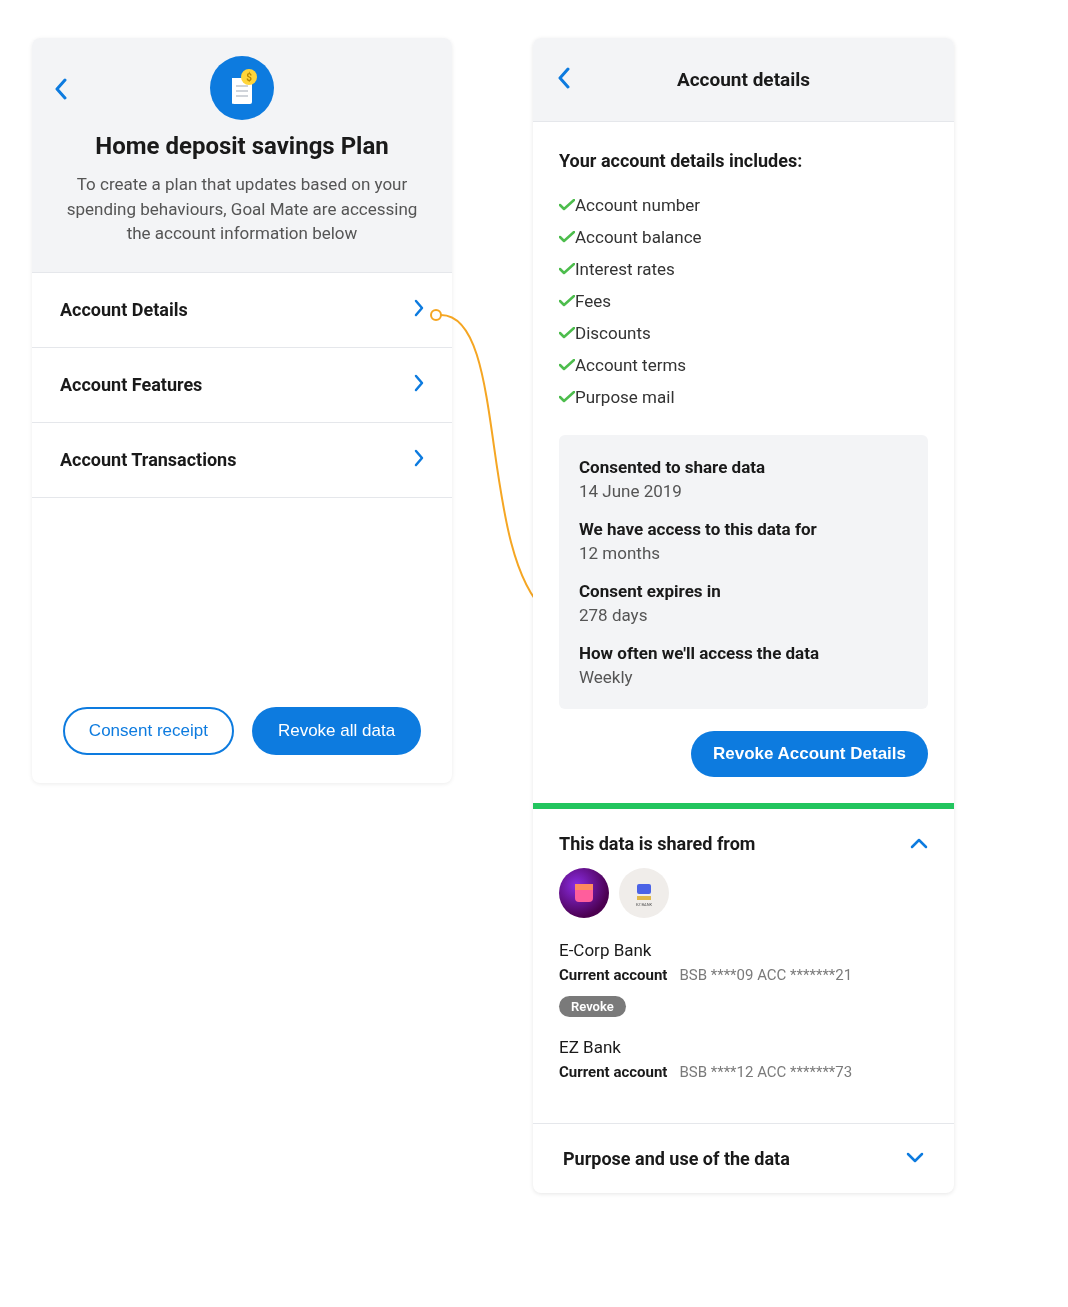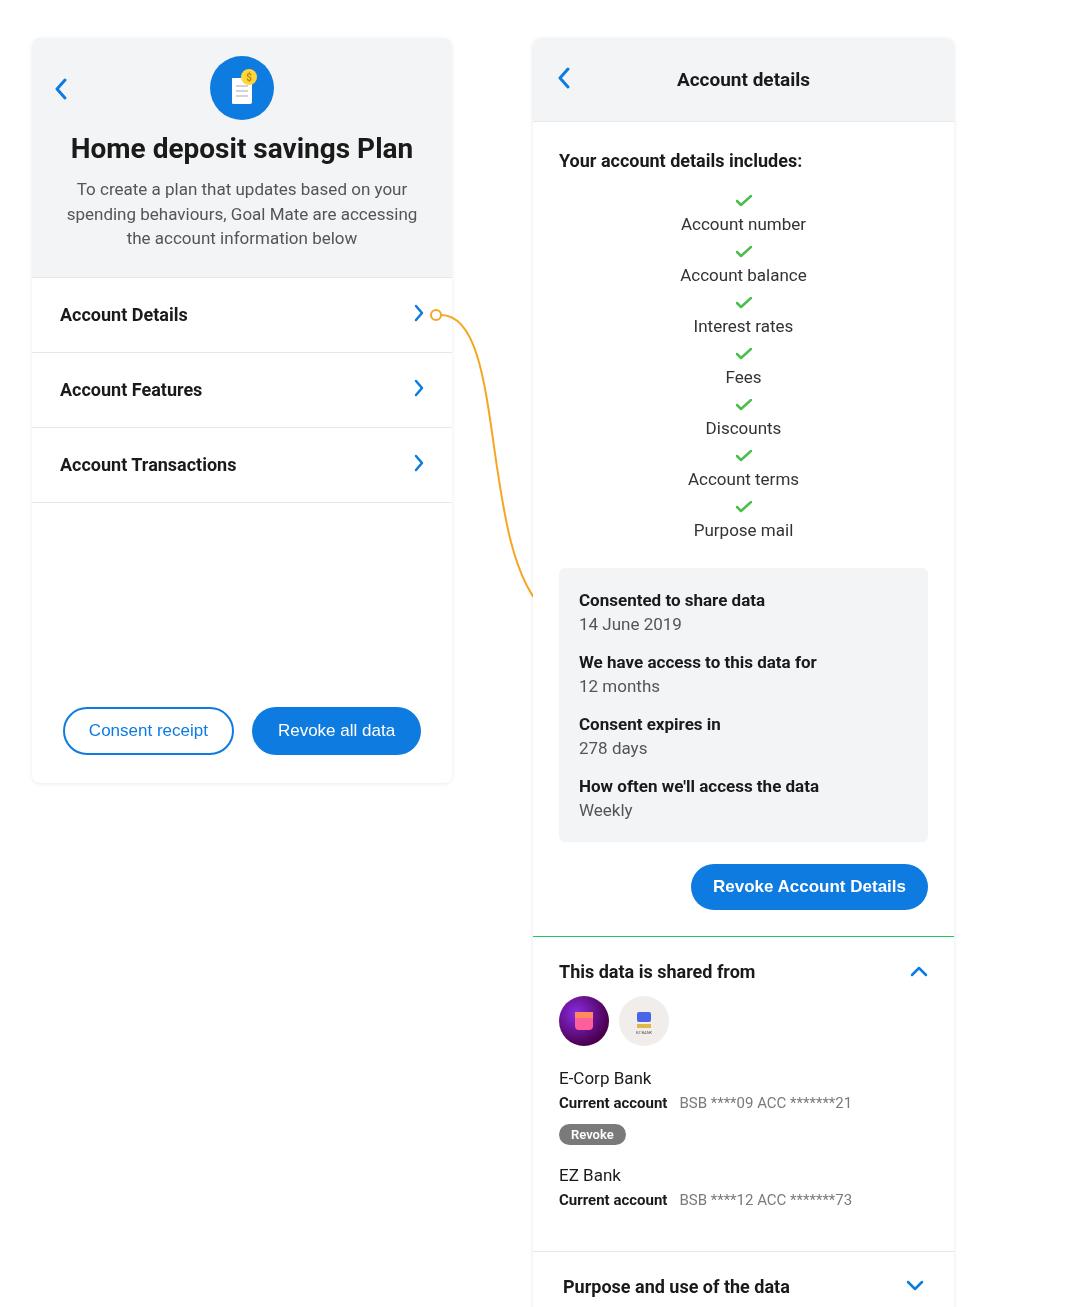--- a/index.html
+++ b/index.html
@@ -42,21 +42,21 @@
   }
   .back-svg { width: 14px; height: 22px; }
   .plan-icon-wrap {
     width: 64px; height: 64px;
     background: #0d7bdf;
     border-radius: 50%;
     margin: 0 auto 12px;
     display: flex; align-items: center; justify-content: center;
   }
   .lp-title {
-    font-size: 28px;
+    font-size: 24px;
     font-weight: 700;
     color: #1a1a1a;
     margin-bottom: 12px;
   }
   .lp-sub {
     font-size: 17px;
     color: #555;
     line-height: 1.45;
     padding: 0 4px;
   }
@@ -143,25 +143,24 @@
   .rp-body { padding: 28px 26px 26px; }
   .rp-heading {
     font-size: 18px;
     font-weight: 700;
     margin-bottom: 18px;
   }
   .check-list { list-style: none; }
   .check-list li {
     display: flex;
     align-items: center;
-    gap: 7px;
+    gap: 0;
     font-size: 17px;
     color: #333;
     padding: 6px 0;
-    flex-direction: column;
   }
   .check-icon svg { width: 16px; height: 12px; display:block; }
 
   .consent-box {
     background: #f3f4f6;
     border-radius: 6px;
     padding: 22px 20px;
     margin-top: 22px;
   }
   .consent-block { margin-bottom: 18px; }
@@ -188,21 +187,21 @@
     border-radius: 28px;
     padding: 13px 22px;
     font-size: 17px;
     font-weight: 600;
     border: none;
     cursor: pointer;
   }
 
   .shared-section {
     padding: 24px 26px 22px;
-    border-top: 1px solid #22c55e;
+    border-top: 6px solid #22c55e;
   }
   .shared-header {
     display: flex;
     justify-content: space-between;
     align-items: center;
     margin-bottom: 14px;
     cursor: pointer;
   }
   .shared-title {
     font-size: 18px;

